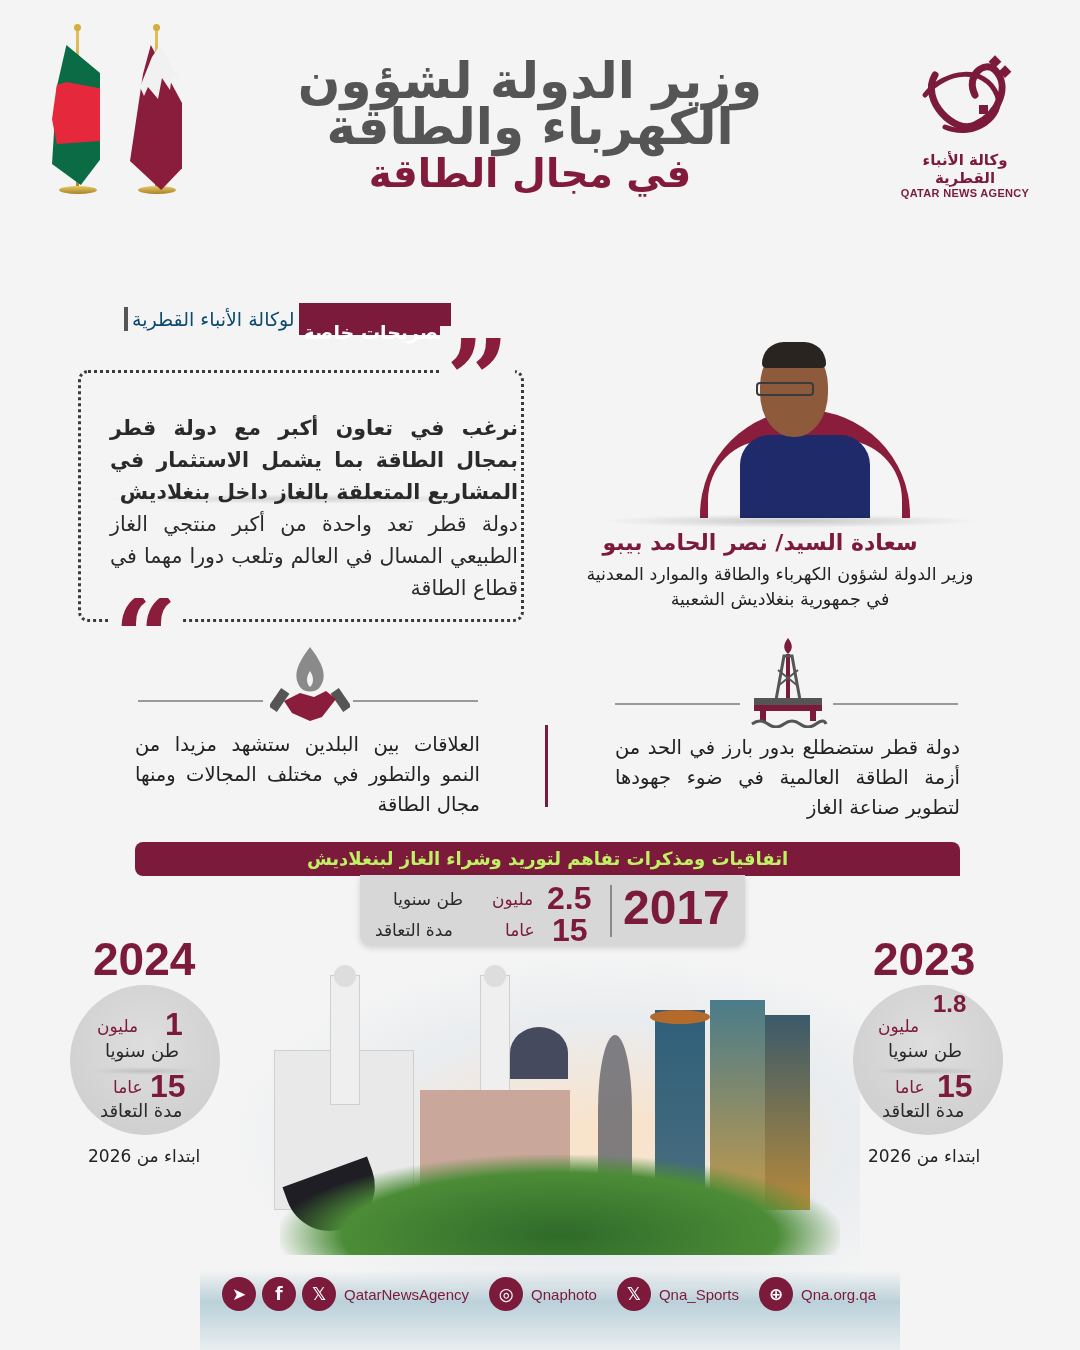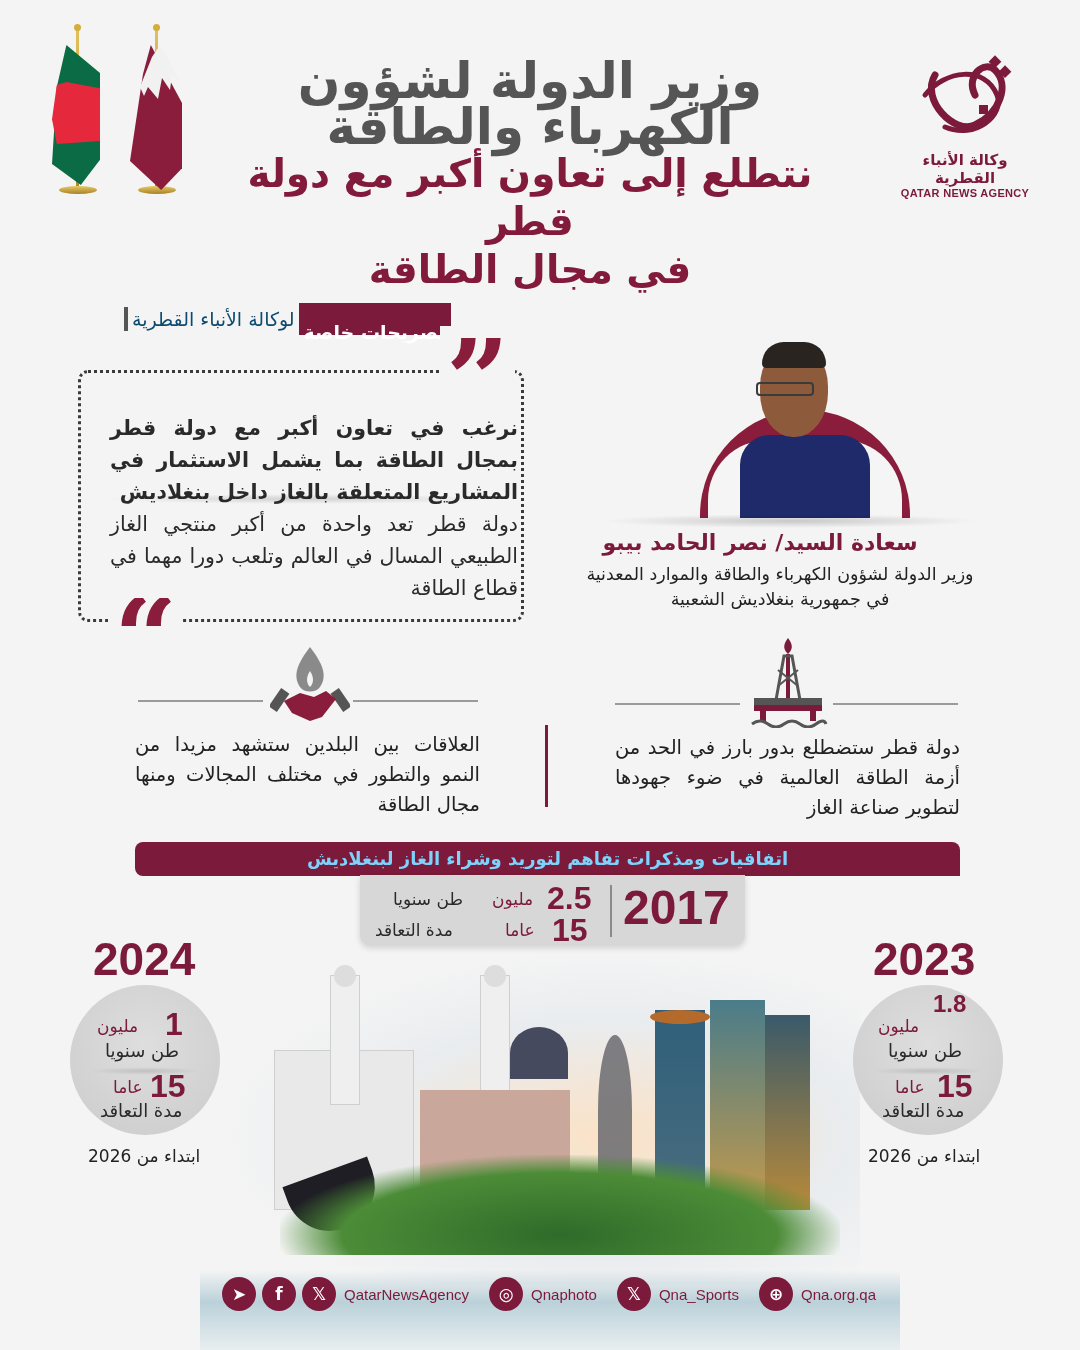--- a/index.html
+++ b/index.html
@@ -61,21 +61,21 @@
   .portrait-glasses { position: absolute; left: 66px; top: 42px; width: 58px; height: 14px; border: 2px solid #3b3b3b; border-radius: 4px; }
   .portrait-shadow { left: 600px; top: 514px; width: 380px; height: 14px; background: radial-gradient(ellipse at center, rgba(0,0,0,0.18), rgba(0,0,0,0) 70%); }
 
   .minister-name { left: 580px; top: 530px; width: 360px; text-align: center; direction: rtl; font-size: 22px; font-weight: bold; color: #7b1a3a; }
   .minister-title { left: 580px; top: 562px; width: 400px; text-align: center; direction: rtl; font-size: 17.5px; line-height: 25px; color: #222; }
   .hline { height: 2px; background: #9a9a9a; }
   .sec-text { direction: rtl; text-align: justify; text-align-last: right; font-size: 19.5px; line-height: 30px; color: #222; }
   .divider-v { left: 545px; top: 725px; width: 3px; height: 82px; background: #7b1a3a; }
 
   
-  .banner { left: 135px; top: 842px; width: 825px; height: 34px; background: #7b1a3a; border-radius: 8px 8px 0 8px; color: #7dd3fc; direction: rtl; font-size: 18px; text-align: center; line-height: 34px; font-weight: bold; }
+  .banner { left: 135px; top: 842px; width: 825px; height: 34px; background: #7b1a3a; border-radius: 8px 8px 0 8px; color: #bef264; direction: rtl; font-size: 18px; text-align: center; line-height: 34px; font-weight: bold; }
   .card2017 { left: 360px; top: 875px; width: 385px; height: 70px; background: #d7d7d7; border-radius: 0 0 10px 10px; box-shadow: 0 3px 6px rgba(0,0,0,0.15); }
   .year2017 { left: 623px; top: 880px; font-size: 48px; font-weight: bold; color: #7b1a3a; font-family: "Liberation Sans", sans-serif; }
   .card-sep { left: 610px; top: 885px; width: 2px; height: 52px; background: #8a8a8a; }
 
   .big-num { font-weight: bold; color: #7b1a3a; font-family: "Liberation Sans", sans-serif; }
   .maroon { color: #7b1a3a; }
 
   .year-big { font-size: 46px; font-weight: bold; color: #7b1a3a; font-family: "Liberation Sans", sans-serif; }
   .circle { width: 150px; height: 150px; border-radius: 50%; background: radial-gradient(circle at 50% 40%, #dedede, #cbcbcb); }
   .circle-sep { width: 110px; height: 8px; background: radial-gradient(ellipse at center, rgba(0,0,0,0.12), rgba(0,0,0,0) 70%); }
@@ -116,21 +116,20 @@
     <rect x="76" y="2" width="9" height="9" fill="#7b1a3a" transform="rotate(45 80 6)"></rect>
     <rect x="86" y="12" width="9" height="9" fill="#7b1a3a" transform="rotate(45 90 16)"></rect>
     <rect x="64" y="50" width="9" height="9" fill="#7b1a3a"></rect>
   </svg>
   <div class="logo-ar">وكالة الأنباء القطرية</div>
   <div class="logo-en">QATAR NEWS AGENCY</div>
 </div>
 
 <div class="abs headline">
   <div class="hl-line1">وزير الدولة لشؤون الكهرباء والطاقة</div>
-  <div class="hl-line3">نتطلع إلى تعاون أكبر مع دولة قطر</div>
   <div class="hl-line4">في مجال الطاقة</div>
 </div>
 
 <div class="abs excl">
   <span class="excl-hl">تصريحات خاصة</span>
   <span class="excl-rest">لوكالة الأنباء القطرية</span>
   <span class="excl-bar"></span>
 </div>
 
 <div class="abs quote-box"></div>

